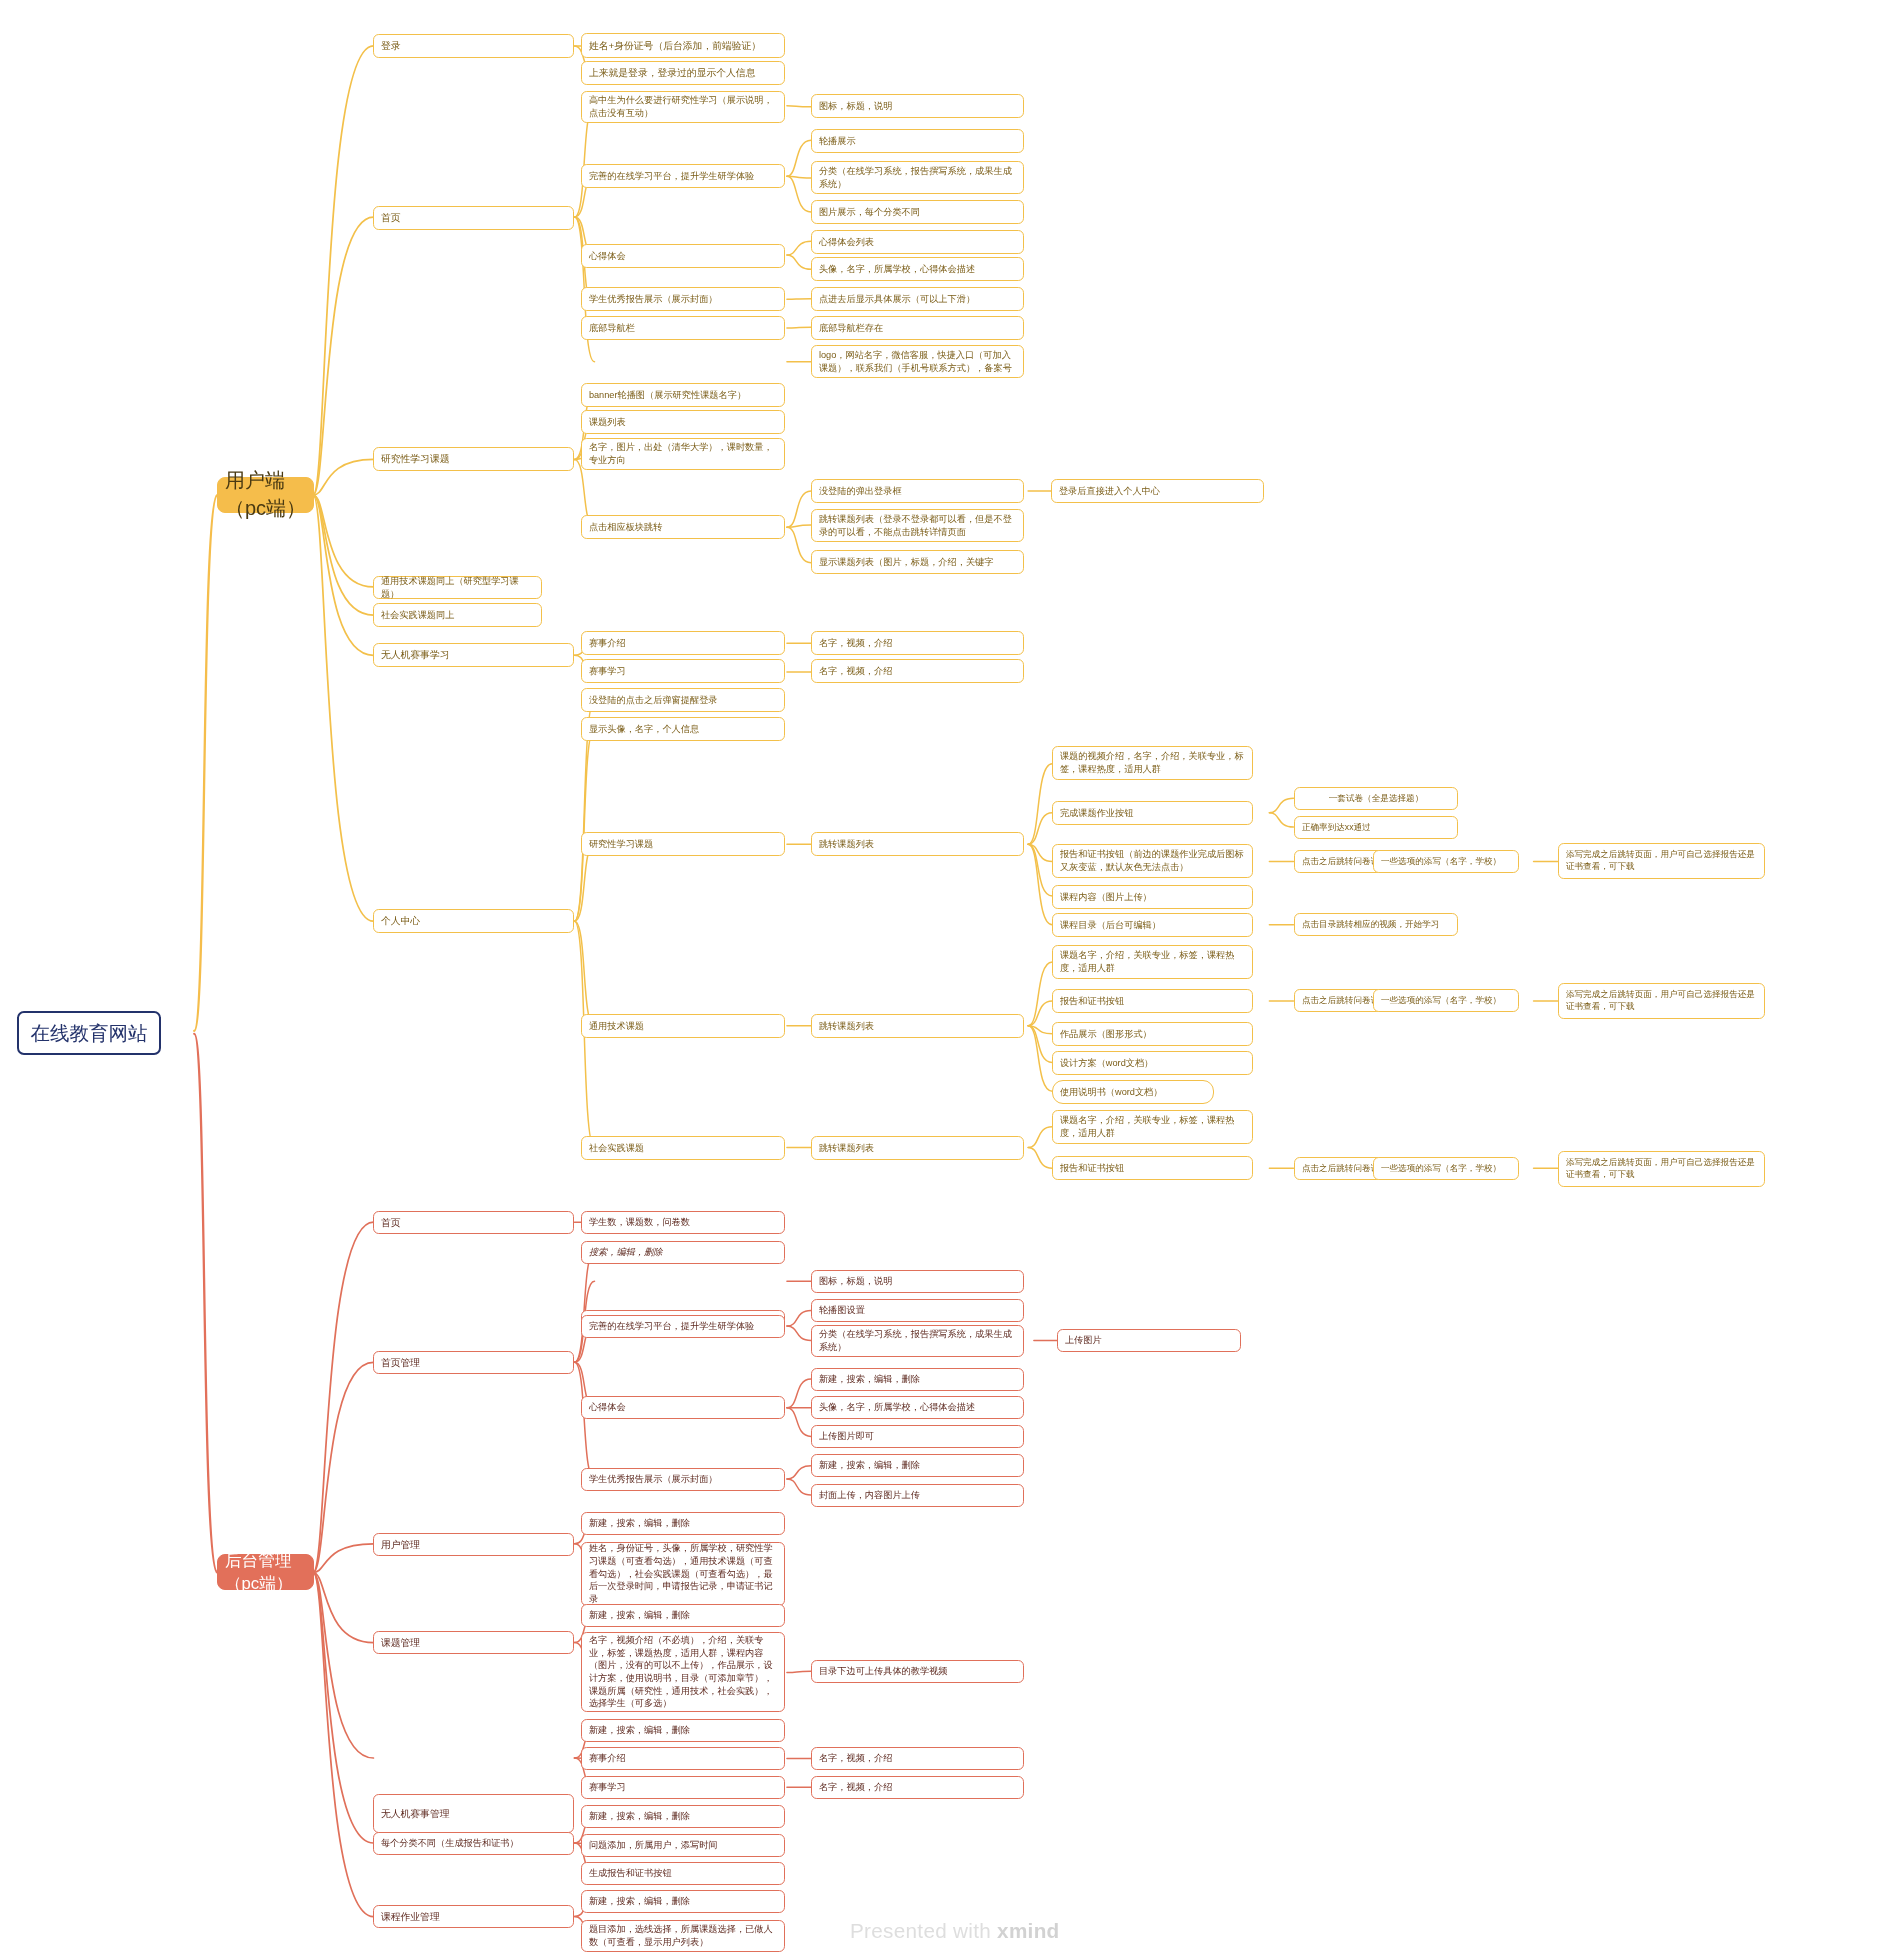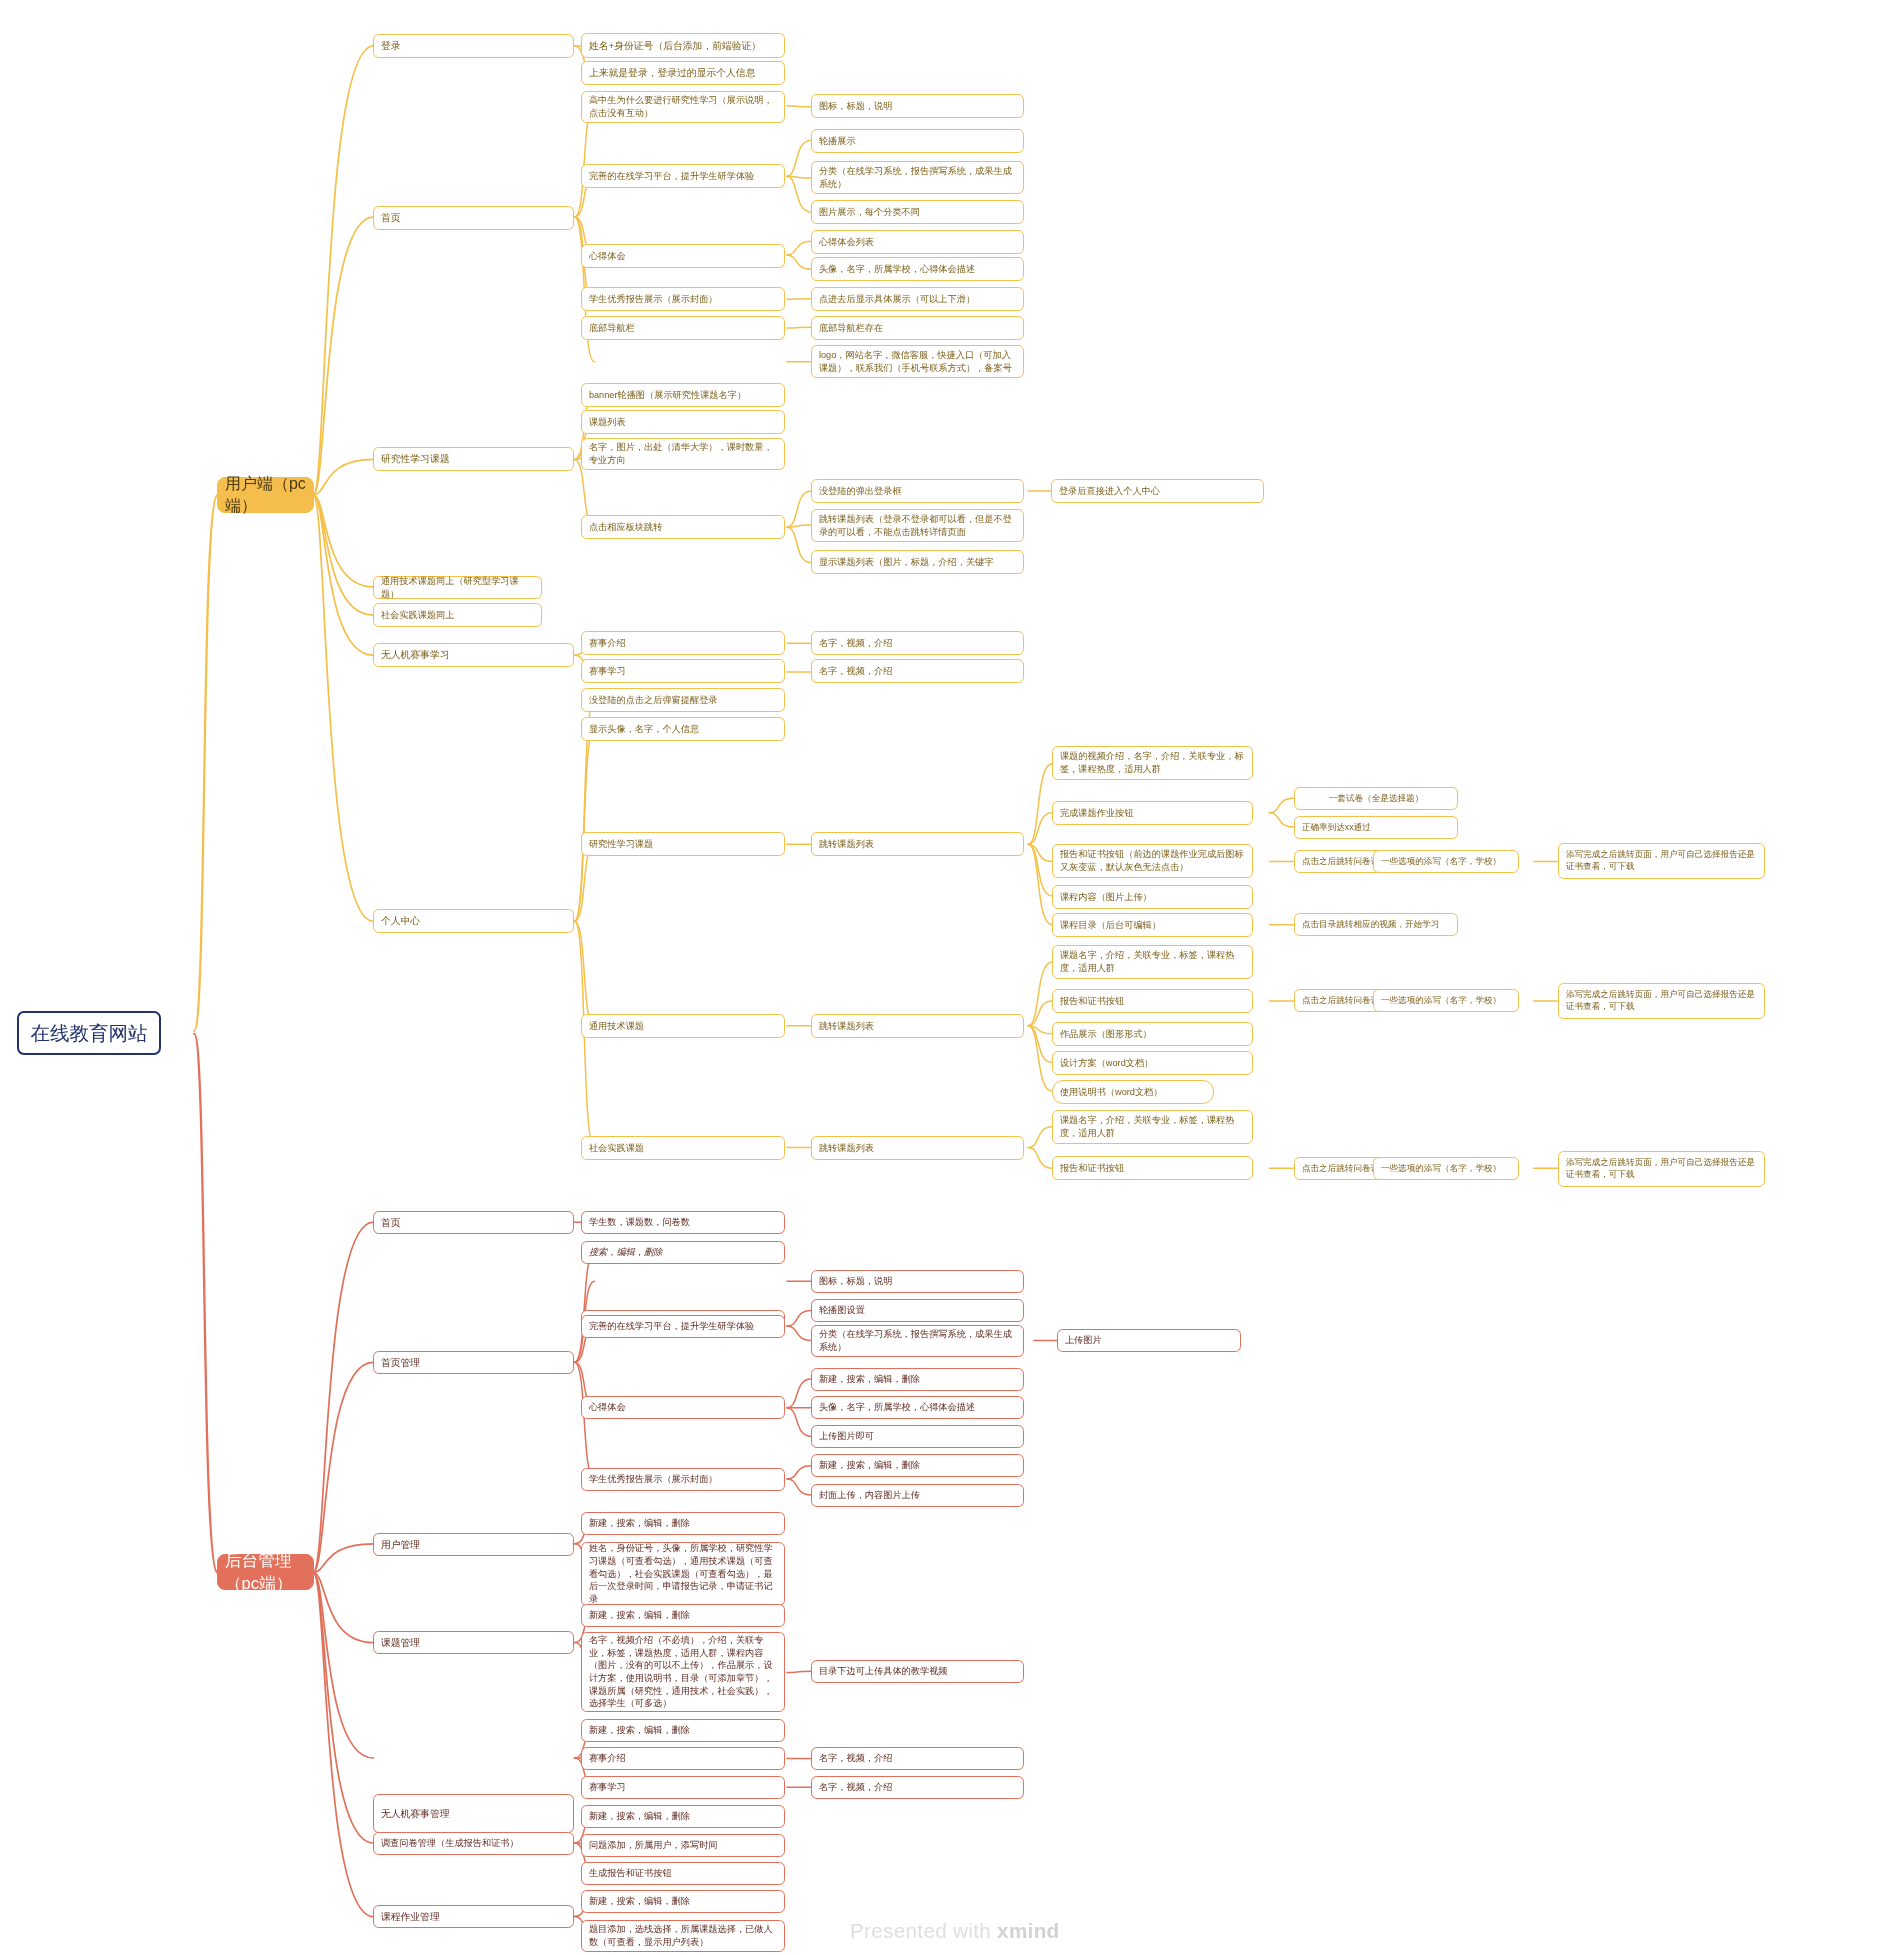--- a/index.html
+++ b/index.html
@@ -7,21 +7,21 @@
   #canvas{position:relative;width:1884px;height:1955px;background:#fff;overflow:hidden;}
   svg.links{position:absolute;left:0;top:0;width:1884px;height:1955px;pointer-events:none;}
 
   .node{position:absolute;box-sizing:border-box;border-radius:5.7px;
         display:flex;align-items:center;padding:3.4px 6.9px;line-height:1.38;}
   .node span{display:block;width:100%;}
 
   .root{border:2.3px solid #23326b;color:#23326b;background:#fff;font-size:19.5px;
         border-radius:6.9px;justify-content:center;padding:5.7px 11.5px;}
 
-  .br-user{background:#f5bd4b;border:1.1px solid #f5bd4b;color:#4a3a12;font-size:16px;
+  .br-user{background:#f5bd4b;border:1.1px solid #f5bd4b;color:#4a3a12;font-size:20px;
            border-radius:8px;justify-content:center;}
   .br-admin{background:#e2705a;border:1.1px solid #e2705a;color:#fff;font-size:16.7px;
             border-radius:8px;justify-content:center;}
 
   .y{border:1.4px solid #f3c04a;color:#7a5c16;background:#fff;}
   .r{border:1.4px solid #e0705a;color:#5e2a20;background:#fff;}
   .s17{font-size:9.8px;}
   .s16{font-size:9.2px;}
   .s15{font-size:8.6px;}
 
@@ -488,21 +488,21 @@
   <span>赛事学习</span>
 </div>
 <div class="node r s16" style="left:811px;top:1747px;width:213px;height:23px;">
   <span>名字，视频，介绍</span>
 </div>
 <div class="node r s16" style="left:811px;top:1776px;width:213px;height:23px;">
   <span>名字，视频，介绍</span>
 </div>
 
 <div class="node r s16" style="left:373px;top:1832px;width:201px;height:23px;">
-  <span>调查问卷管理（生成报告和证书）</span>
+  <span>每个分类不同（生成报告和证书）</span>
 </div>
 <div class="node r s16" style="left:581px;top:1805px;width:204px;height:23px;">
   <span>新建，搜索，编辑，删除</span>
 </div>
 <div class="node r s16" style="left:581px;top:1834px;width:204px;height:23px;">
   <span>问题添加，所属用户，添写时间</span>
 </div>
 <div class="node r s16" style="left:581px;top:1862px;width:204px;height:23px;">
   <span>生成报告和证书按钮</span>
 </div>

